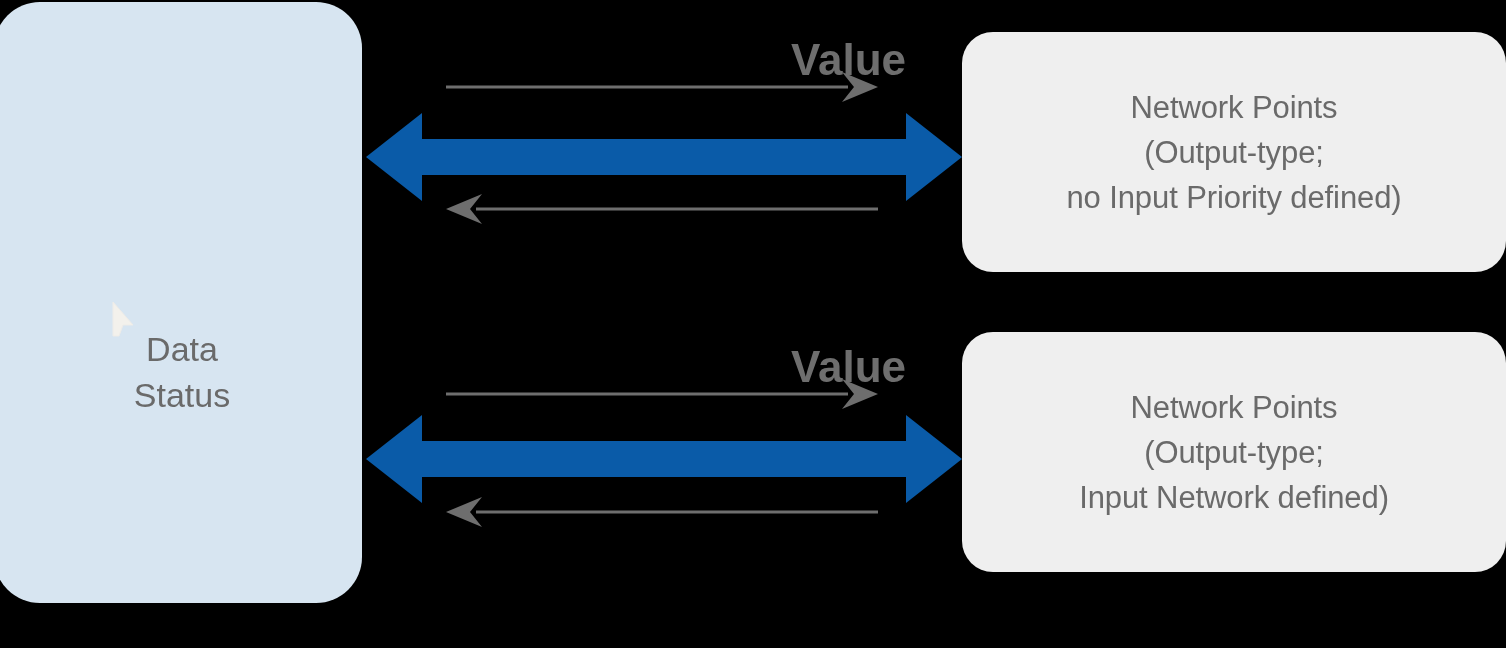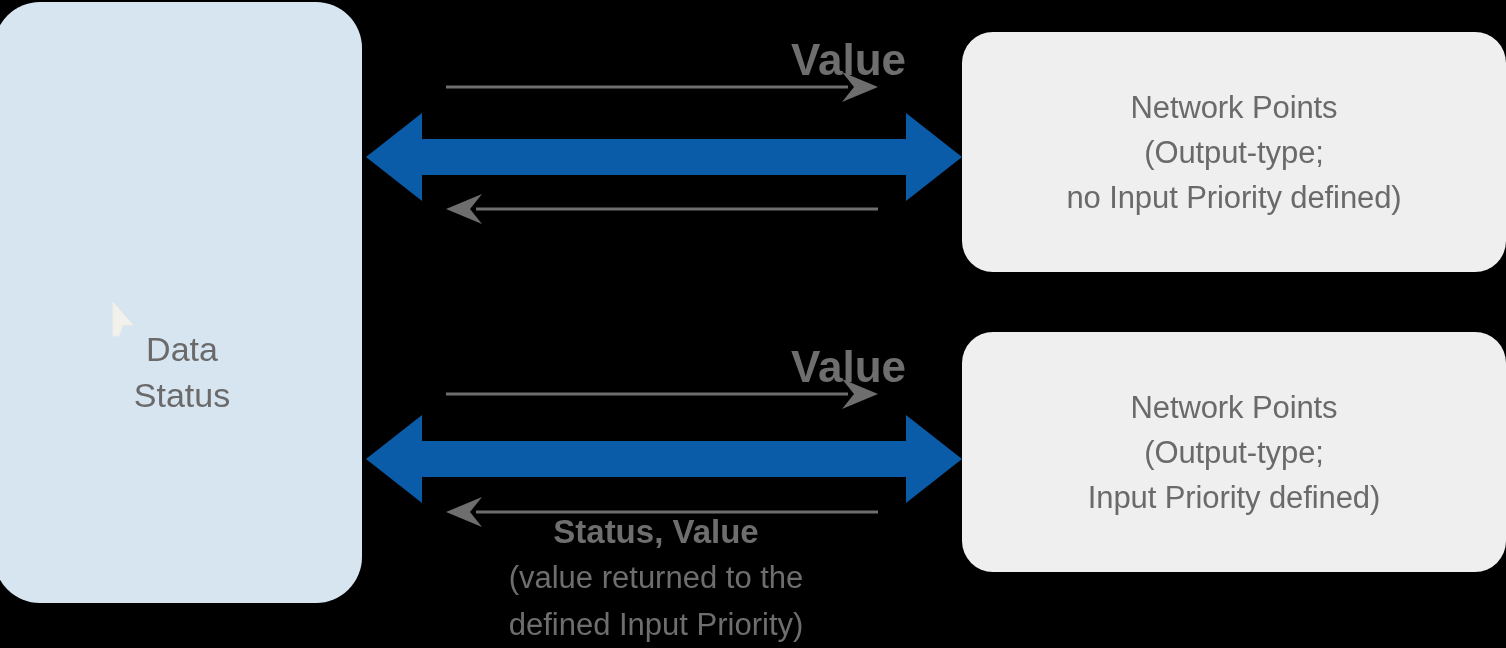--- a/index.html
+++ b/index.html
@@ -152,21 +152,21 @@
       <span>Network Points</span><br>
       <span>(Output-type;</span><br>
       <b>no Input Priority defined</b><span>)</span>
     </div>
   </div>
 
   <div class="box box-network box-network-bottom">
     <div class="box-text">
       <span>Network Points</span><br>
       <span>(Output-type;</span><br>
-      <b>Input Priority defined</b><span>)</span>
+      <b>Input Network defined</b><span>)</span>
     </div>
   </div>
 
   <div class="arrow-group group-top">
 
     <div class="label label-value-top">Value</div>
 
     <svg class="thin-arrow thin-arrow-fwd-top" viewBox="0 0 436 34">
       <line x1="2" y1="17" x2="404" y2="17" stroke="#6e6e6e" stroke-width="3"></line>
       <path d="M398 2 L434 17 L398 32 L410 17 Z" fill="#6e6e6e"></path>
@@ -194,20 +194,15 @@
 
     <svg class="big-arrow big-arrow-bottom" viewBox="0 0 596 92">
       <path d="M0 46 L56 2 L56 28 L540 28 L540 2 L596 46 L540 90 L540 64 L56 64 L56 90 Z" fill="#0a5ba8"></path>
     </svg>
 
     <svg class="thin-arrow thin-arrow-rev-bot" viewBox="0 0 436 34">
       <line x1="32" y1="17" x2="434" y2="17" stroke="#6e6e6e" stroke-width="3"></line>
       <path d="M38 2 L2 17 L38 32 L26 17 Z" fill="#6e6e6e"></path>
     </svg>
 
-    <div class="label-block label-block-bot">
-      <span class="lb-bold">Status, Value</span>
-      <span class="lb-sub">(value returned to the</span>
-      <span class="lb-sub">defined Input Priority)</span>
-    </div>
   </div>
 
 </div>
 
 </body></html>

